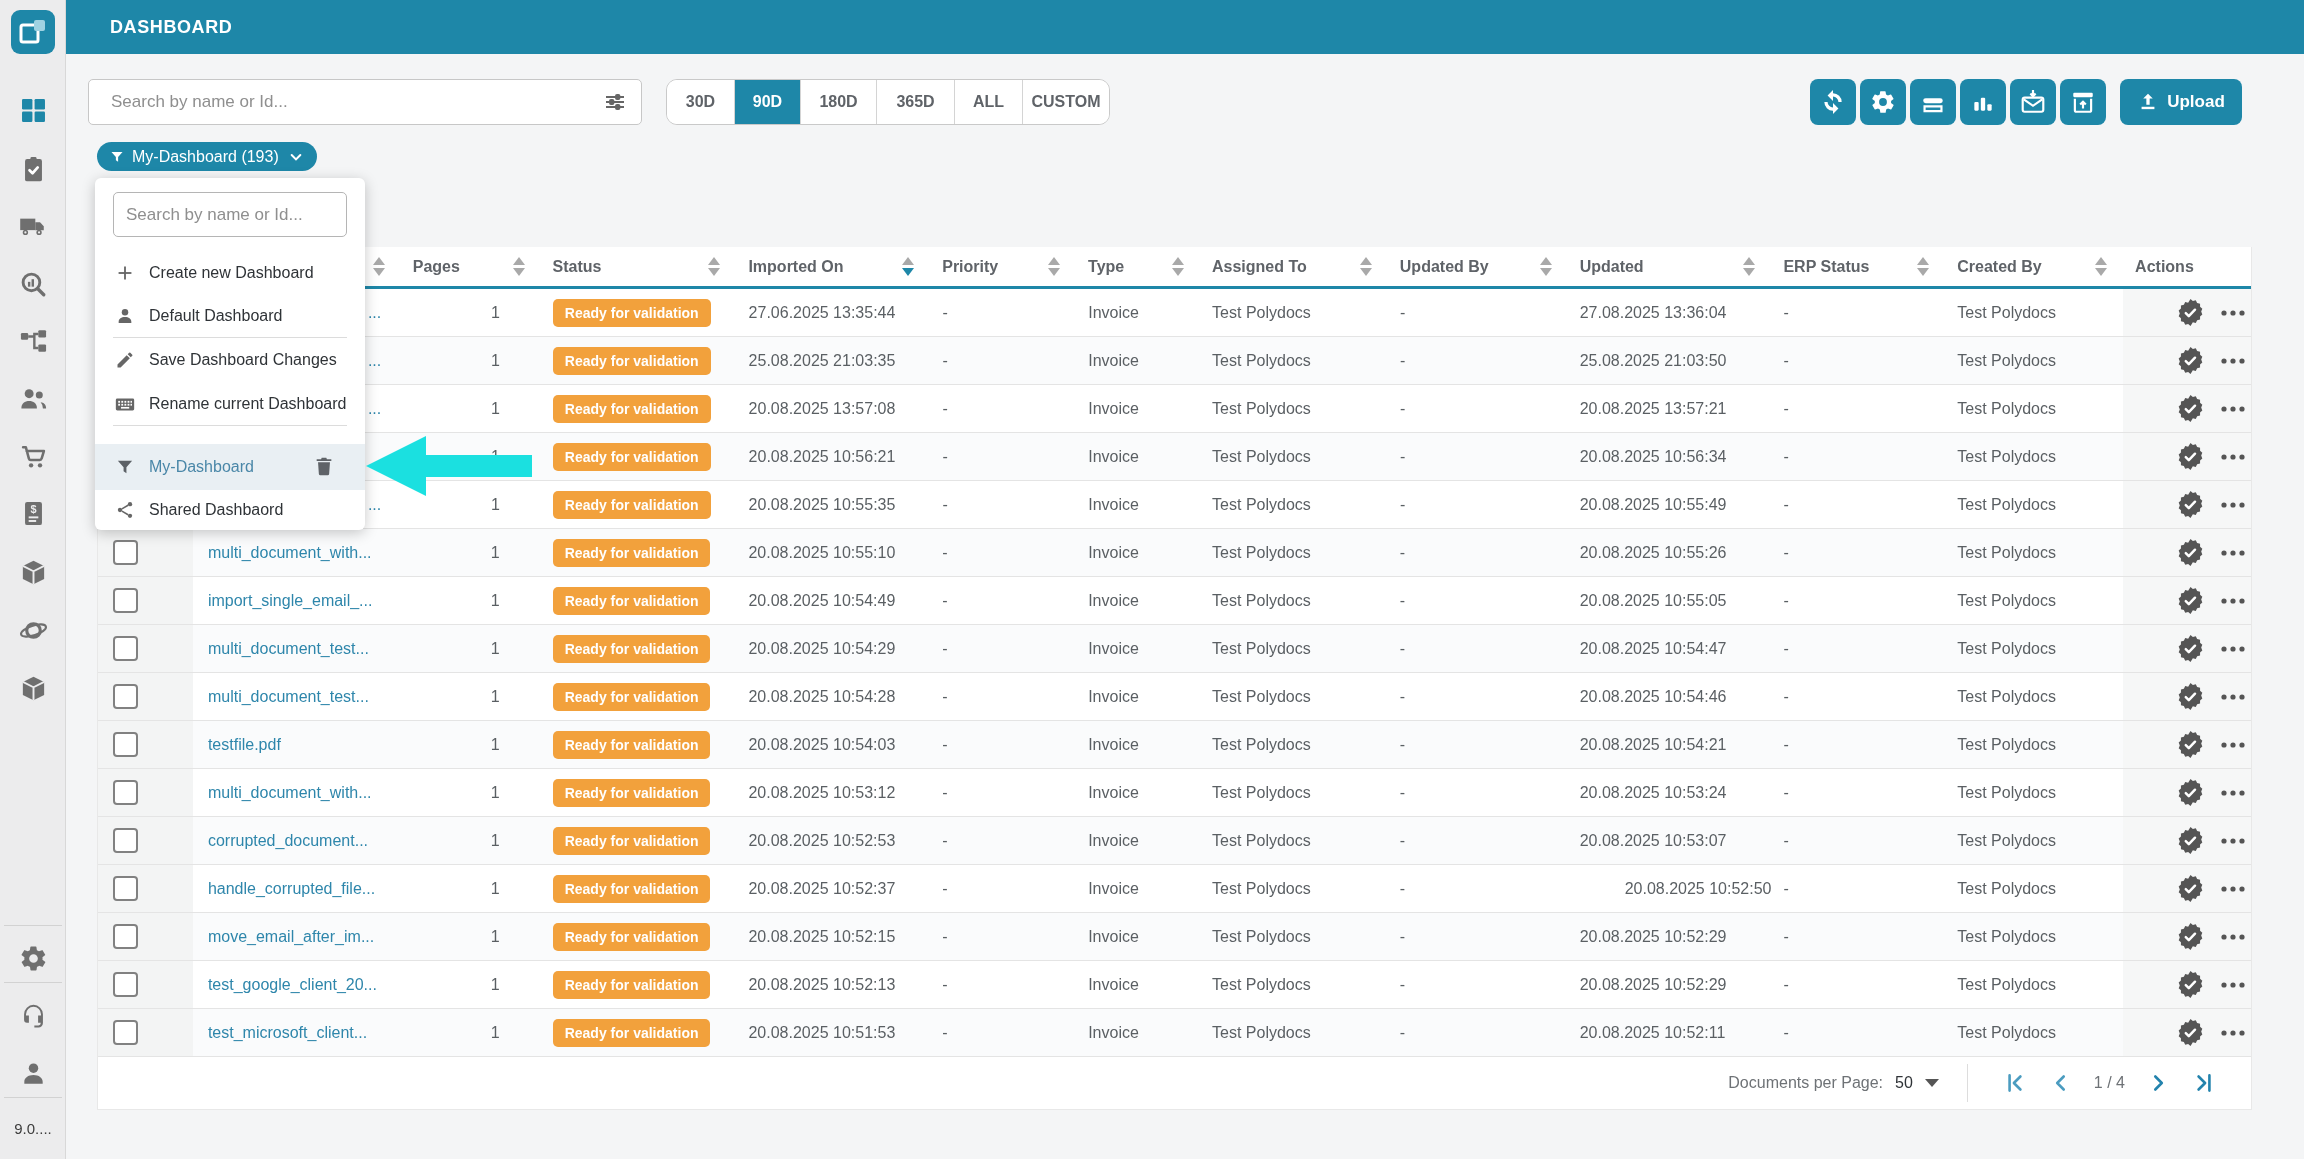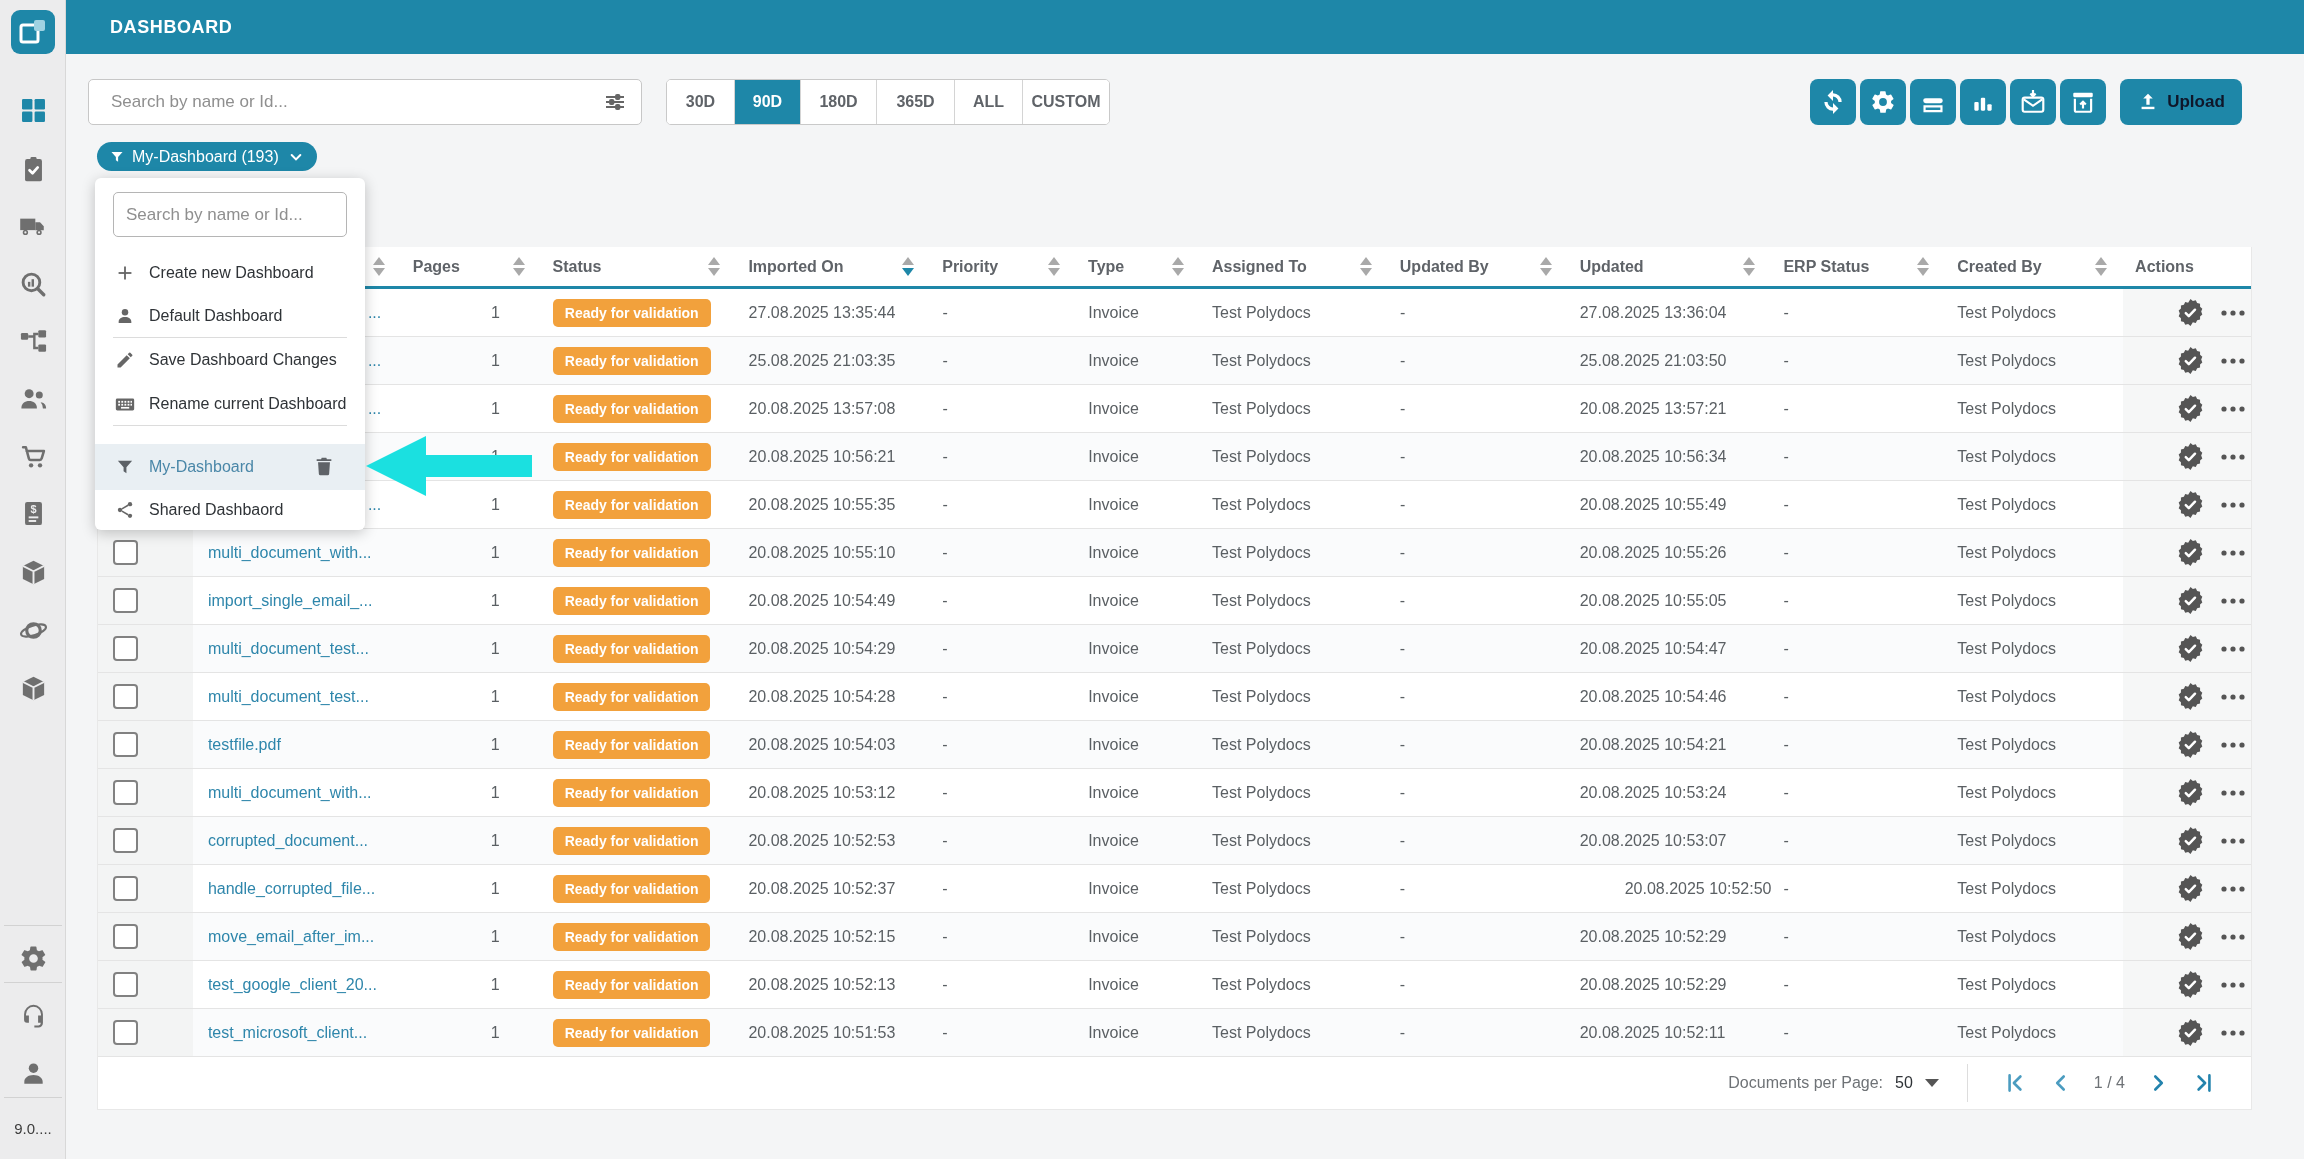--- a/index.html
+++ b/index.html
@@ -24,27 +24,27 @@
   .brand-wrap { margin-left:38px; display:flex; align-items:center; }
   .brand-name { color:#fff; font-size:17px; margin-left:12px; }
   .circle-icon { width:33px; height:33px; border-radius:50%; background:#fff; color:#1e87a8; display:flex; align-items:center; justify-content:center; font-size:20px; font-weight:700; cursor:pointer; }
   .info-i { margin-left:34px; }
   .help-q { margin-left:28px; }
 
   
   .search-box { left:88px; top:79px; width:554px; height:46px; background:#fff; border:1px solid #c7c7c7; border-radius:5px; display:flex; align-items:center; padding:0 14px 0 22px; }
   .search-box input { flex:1; border:none; outline:none; font-size:17px; color:#444; font-family:inherit; background:transparent; }
   .search-box input::placeholder { color:#8f8f8f; }
-  .ranges { left:666px; top:79px; height:46px; display:flex; border:1px solid #c9c9c9; border-radius:5px; overflow:hidden; background:#fff; }
+  .ranges { left:666px; top:79px; height:46px; display:flex; border:1px solid #c9c9c9; border-radius:11px; overflow:hidden; background:#fff; }
   .range-btn { display:flex; align-items:center; justify-content:center; font-size:16px; font-weight:600; color:#5f6368; border-right:1px solid #d4d4d4; cursor:pointer; background:#fff; }
   .range-btn:last-child { border-right:none; }
   .range-btn.active { background:#1e87a8; color:#fff; }
   .tool-btn { top:79px; width:46px; height:46px; background:#1e87a8; border-radius:8px; display:flex; align-items:center; justify-content:center; cursor:pointer; }
   .tool-btn svg { width:26px; height:26px; }
-  .upload-btn { left:2120px; top:79px; width:122px; height:46px; background:#1e87a8; border-radius:8px; display:flex; align-items:center; justify-content:center; cursor:pointer; color:#0f172a; font-size:17px; font-weight:600; gap:8px; }
+  .upload-btn { left:2120px; top:79px; width:122px; height:46px; background:#1e87a8; border-radius:8px; display:flex; align-items:center; justify-content:center; cursor:pointer; color:#ffffff; font-size:17px; font-weight:600; gap:8px; }
 
   
   .pill { left:97px; top:142px; height:29px; background:#1e87a8; border-radius:15px; display:flex; align-items:center; padding:0 13px; color:#fff; cursor:pointer; z-index:20; }
   .pill-label { font-size:16px; margin:0 9px 0 8px; }
 
   
   .panel { left:95px; top:178px; width:270px; height:352px; background:#fff; border-radius:6px; box-shadow:0 3px 14px rgba(0,0,0,.22); z-index:25; }
   .panel-search { position:absolute; left:18px; top:14px; width:234px; height:45px; border:1px solid #b5b5b5; border-radius:5px; padding:0 12px; display:flex; align-items:center; background:#fff; }
   .panel-search input { width:100%; border:none; outline:none; font-size:17px; font-family:inherit; color:#444; }
   .panel-search input::placeholder { color:#8f8f8f; }
@@ -469,21 +469,21 @@
         <div class="cell c-name peek" style="width: 208px;">
           <span class="doc-link">...</span>
         </div>
         <div class="cell c-pages" style="width: 140px;">
           <span>1</span>
         </div>
         <div class="cell c-status" style="width: 196px;">
           <span class="badge">Ready for validation</span>
         </div>
         <div class="cell c-imported" style="width: 194px;">
-          <span>27.08.2025 13:35:44</span>
+          <span>27.06.2025 13:35:44</span>
         </div>
         <div class="cell c-priority" style="width: 146px;">
           <span>-</span>
         </div>
         <div class="cell c-type" style="width: 124px;">
           <span>Invoice</span>
         </div>
         <div class="cell c-assigned" style="width: 188px;">
           <span>Test Polydocs</span>
         </div>

